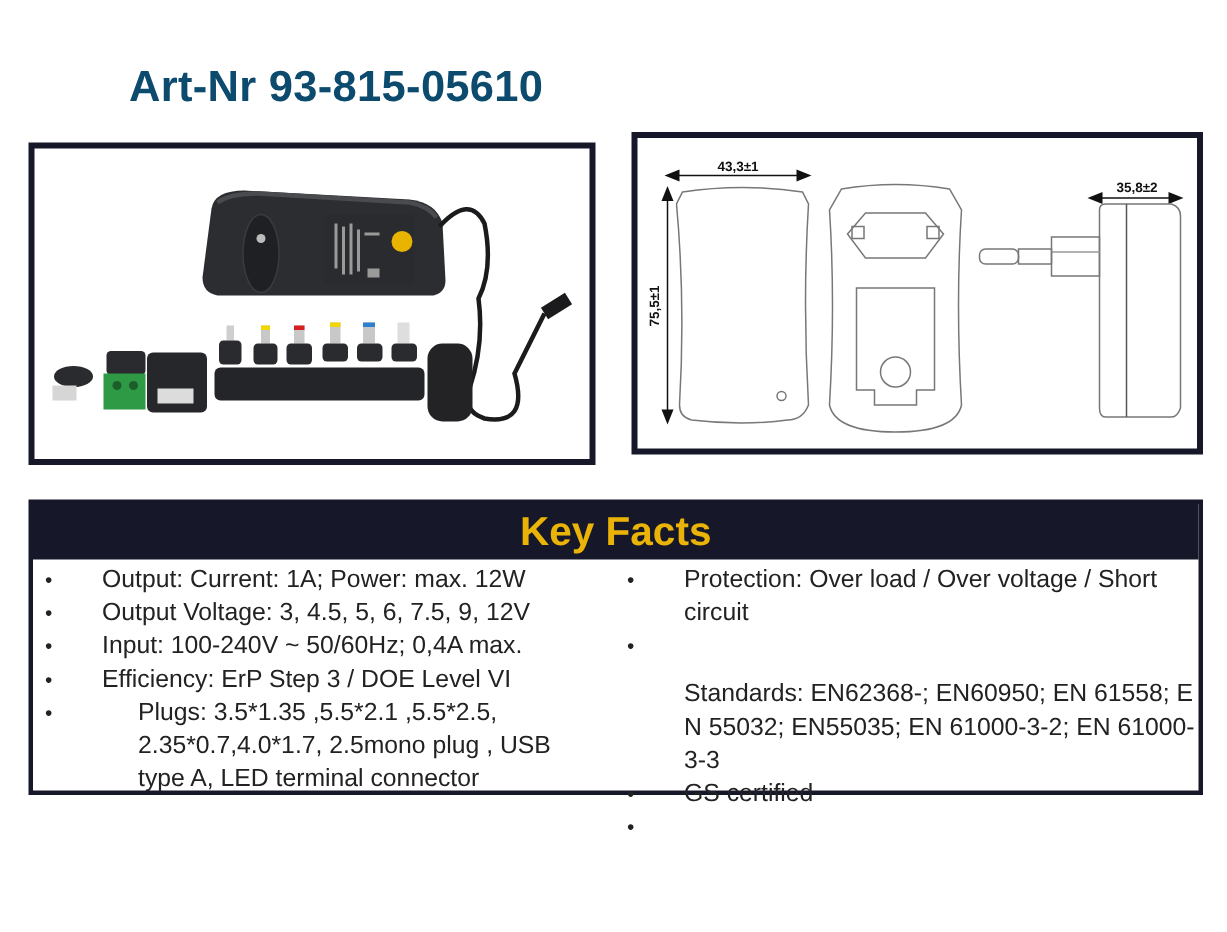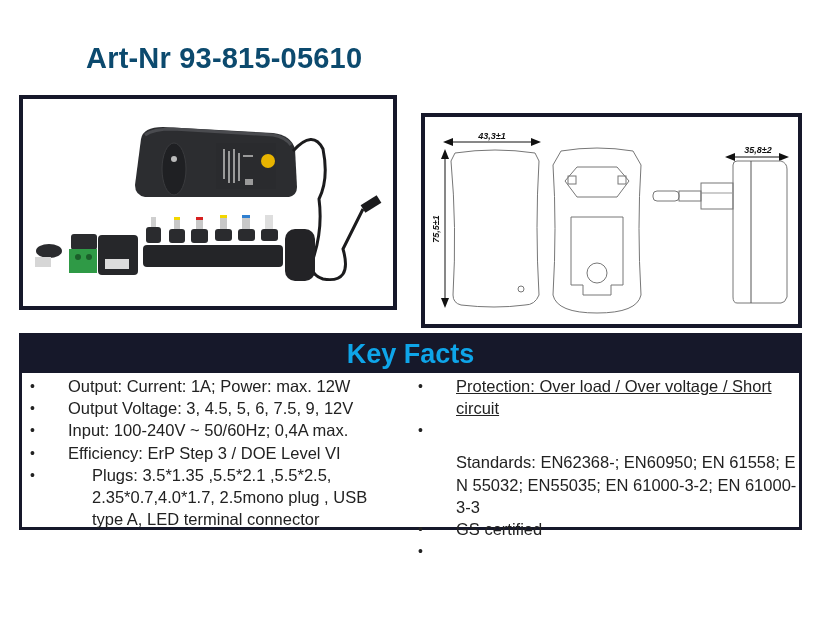--- a/index.html
+++ b/index.html
@@ -8,29 +8,29 @@
 
     .title {
       position: absolute; left: 86px; top: 42px;
       font-size: 29px; font-weight: bold; color: #0c4a6e; letter-spacing: 0.2px;
     }
 
     .frame {
       position: absolute; border: 4px solid #16182a; background: #ffffff; overflow: hidden;
     }
     #photo-frame { left: 19px; top: 95px; width: 378px; height: 215px; }
-    #drawing-frame { left: 421px; top: 113px; width: 381px; height: 215px; font-style: italic; }
+    #drawing-frame { left: 421px; top: 88px; width: 381px; height: 215px; }
 
     .facts-box {
       position: absolute; left: 19px; top: 333px; width: 783px; height: 197px;
       border: 3px solid #16182a; background: #ffffff;
     }
     .facts-header {
       background: #16182a; height: 37px; display: flex; align-items: center; justify-content: center;
-      color: #0ea5e9; font-weight: bold; font-size: 27px;
+      color: #eab308; font-weight: bold; font-size: 27px;
     }
     .facts-cols { position: relative; height: 154px; }
     .col { position: absolute; top: 2px; font-size: 16.5px; line-height: 22.2px; color: #222222; }
     .col.left { left: 0; width: 395px; }
     .col.right { left: 388px; width: 392px; }
     .fact { display: flex; }
     .bullet { width: 46px; flex: 0 0 46px; padding-left: 8px; font-size: 14px; }
     .fact-text { flex: 1; }
     svg { display: block; }
   </style>
@@ -167,21 +167,21 @@
         <span class="fact-text">Efficiency: ErP Step 3 / DOE Level VI</span>
       </div>
       <div class="fact">
         <span class="bullet">•</span>
         <span class="fact-text" style="padding-right:48px;margin-left:24px;">Plugs: 3.5*1.35 ,5.5*2.1 ,5.5*2.5, 2.35*0.7,4.0*1.7, 2.5mono plug , USB type A, LED terminal connector</span>
       </div>
     </div>
     <div class="col right">
       <div class="fact">
         <span class="bullet">•</span>
-        <span class="fact-text" style="text-decoration:underline;">Protection: Over load / Over voltage / Short circuit</span>
+        <span class="fact-text" style="">Protection: Over load / Over voltage / Short circuit</span>
       </div>
       <div class="fact">
         <span class="bullet">•</span>
         <span class="fact-text" style="word-break:break-all;margin-top:32px;">Standards: EN62368-; EN60950; EN 61558; EN 55032; EN55035; EN 61000-3-2; EN 61000-3-3</span>
       </div>
       <div class="fact">
         <span class="bullet">•</span>
         <span class="fact-text">GS certified</span>
       </div>
       <div class="fact">

